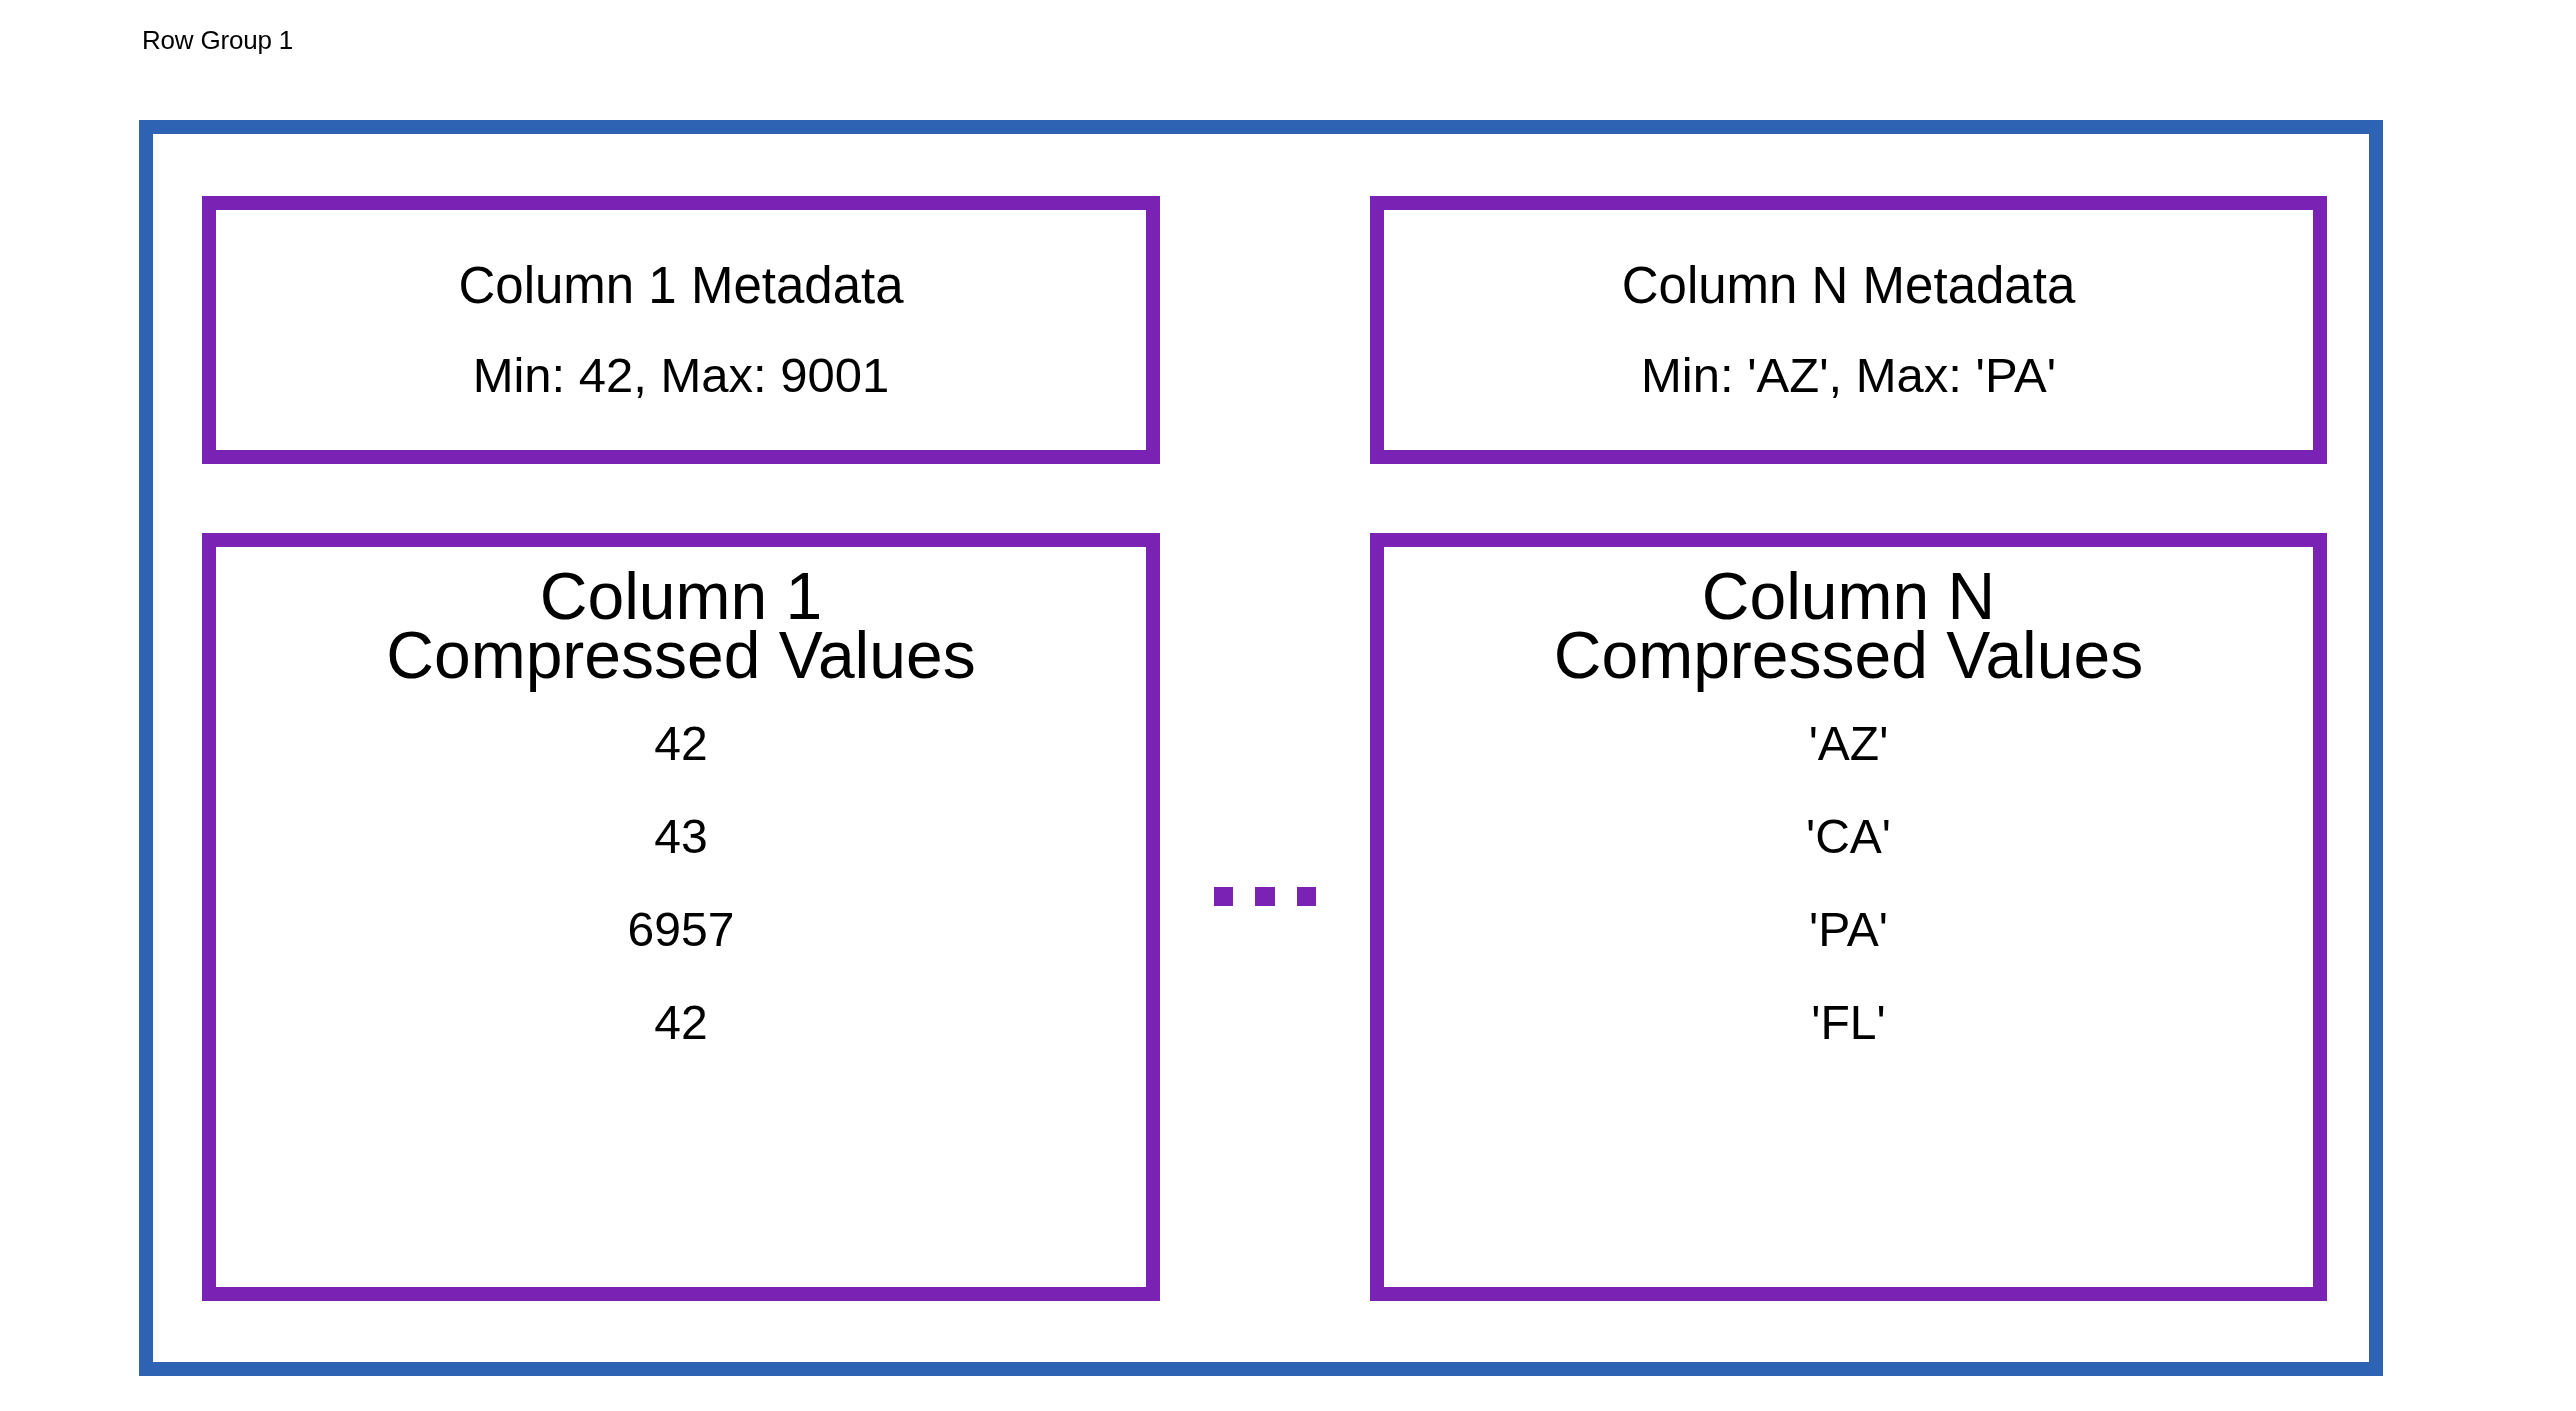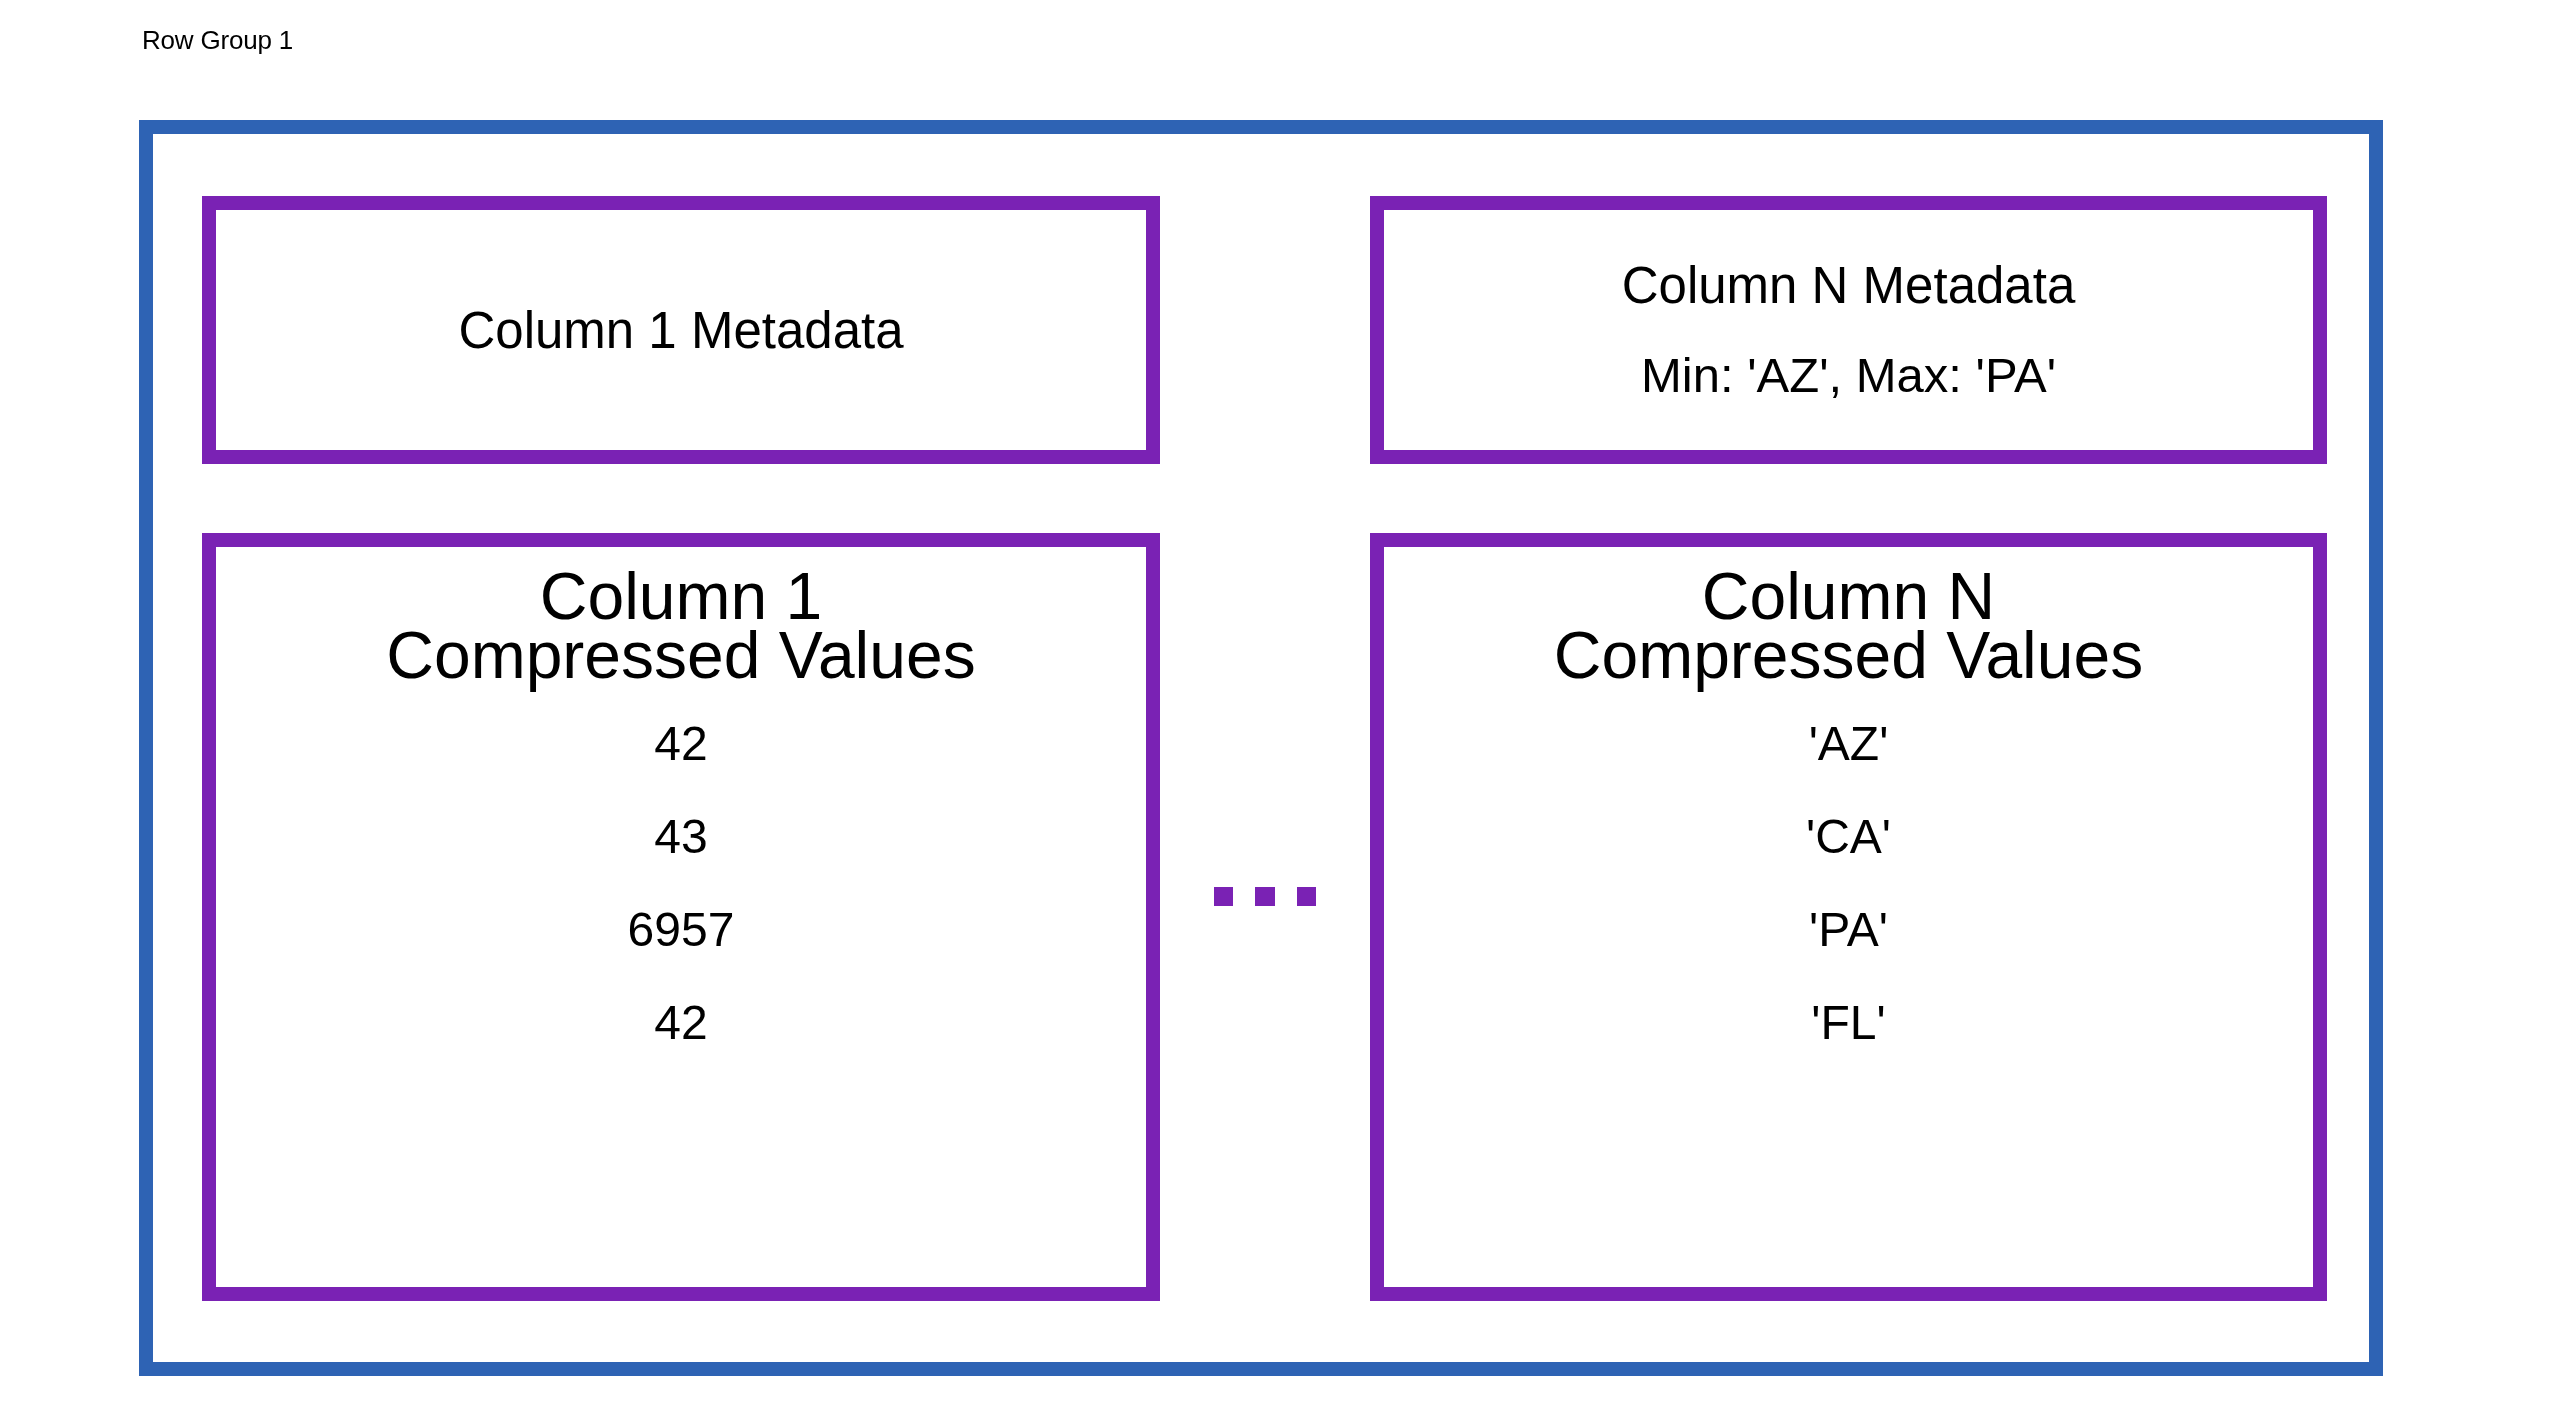--- a/index.html
+++ b/index.html
@@ -127,20 +127,21 @@
 <body>
 
 <div id="canvas">
 
   <div class="rg-title">Row Group 1</div>
 
   <div class="rowgroup-box"></div>
 
   <div class="col-box meta-box col-left">
     <div class="meta-title">Column 1 Metadata</div>
+    <div class="meta-stats">Min: 42, Max: 9001</div>
   </div>
 
   <div class="col-box meta-box col-right">
     <div class="meta-title">Column N Metadata</div>
     <div class="meta-stats">Min: 'AZ', Max: 'PA'</div>
   </div>
 
   <div class="col-box values-box col-left">
     <div class="values-heading">Column 1</div>
     <div class="values-heading">Compressed Values</div>

